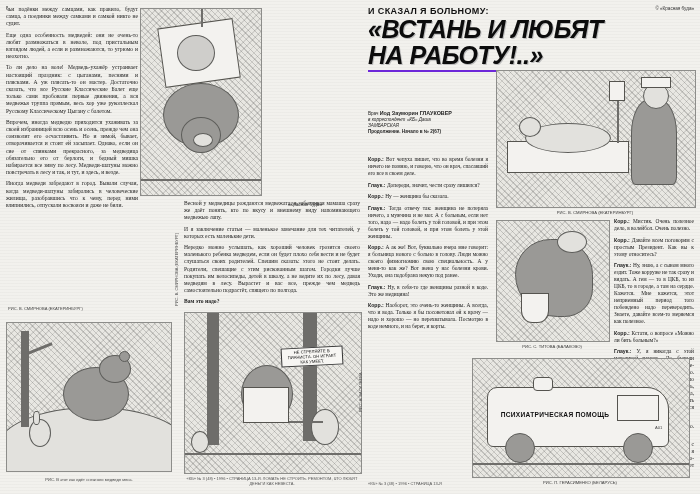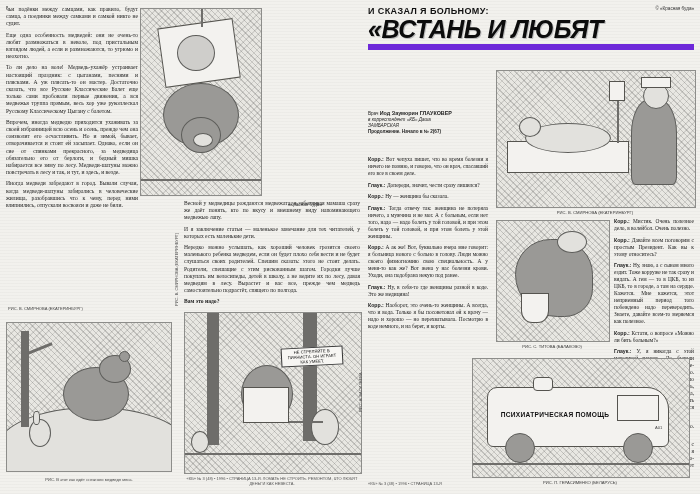--- a/index.html
+++ b/index.html
@@ -48,21 +48,21 @@
       repeating-linear-gradient(-45deg, rgba(40,40,40,.12) 0 1px, rgba(255,255,255,0) 1px 5px);
   }
   .art .blob{position:absolute;background:#cfcecb;border:1px solid #5d5d5a;border-radius:50%;}
   .art .dk{background:#9a9996;}
   .art .lt{background:#e2e1dd;}
   .art .bar{position:absolute;background:#6e6d6a;}
   .art .wh{position:absolute;background:#f3f2ef;border:1px solid #55544f;}
 
   
   .hero-head{
-    position:relative;border-bottom:6px solid #6d28d9;padding-bottom:2px;
+    position:relative;border-bottom:2px solid #6d28d9;padding-bottom:2px;
   }
   .hero-kicker{
     font-family:"Liberation Sans", sans-serif;
     font-size:9px;font-weight:bold;letter-spacing:.4px;color:#111;
     text-transform:uppercase;
   }
   .hero-title{
     font-family:"Liberation Sans", sans-serif;
     font-weight:bold;font-style:italic;
     font-size:25px;line-height:25px;letter-spacing:-.5px;
@@ -187,20 +187,21 @@
 
     <div class="rot" style="left:174px;top:406px;">РИС. А. ВАСИЛЬЕВА</div>
   </div>
 
   <div class="col colR">
 
     <div class="hero-head">
       <div class="hero-brand">© «Красная буда»</div>
       <div class="hero-kicker">И СКАЗАЛ Я БОЛЬНОМУ:</div>
       <div class="hero-title">«ВСТАНЬ И ЛЮБЯТ</div>
+      <div class="hero-title">НА РАБОТУ!..»</div>
     </div>
 
     <div class="byline" style="position:absolute;left:0;top:104px;width:92px;">
       <span>Врач</span>
       <b>Иод Зауморин ГЛАУКОВЕР</b><br>
       <span class="em">в корреспондент «КБ» Даша ЗАМБАРСКАЯ</span><br>
       <span style="font-weight:bold;">Продолжение. Начало в № 2(67)</span>
     </div>
 
     <div class="art" style="position:absolute;left:128px;top:64px;width:198px;height:136px;">

